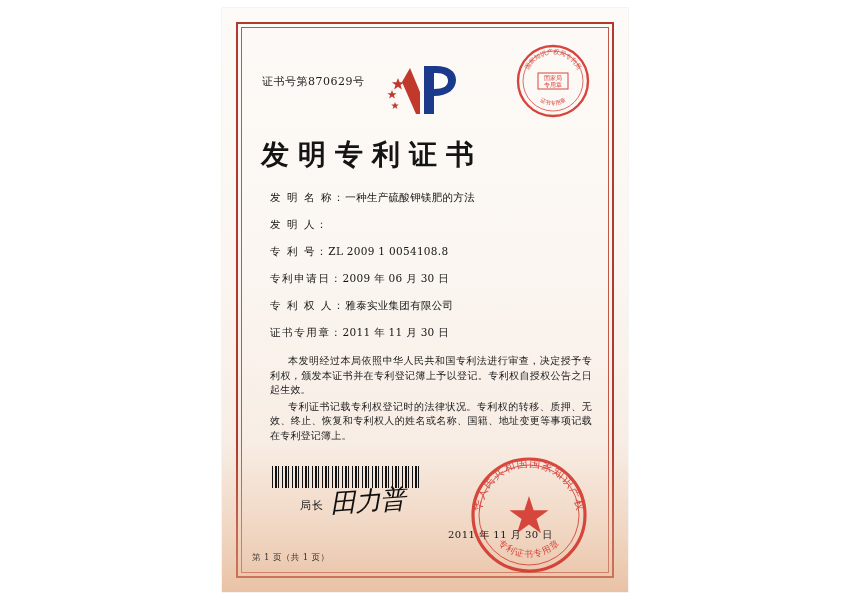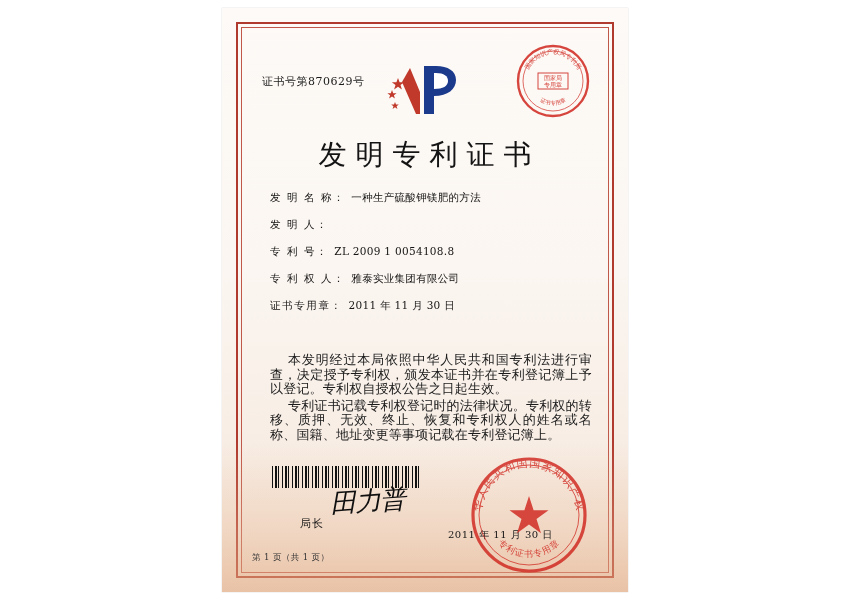--- a/index.html
+++ b/index.html
@@ -81,23 +81,23 @@
     width: 90px;
     height: 56px;
   }
   .emblem svg { display: block; }
   
   .main-title {
     position: absolute;
     left: 0;
     right: 0;
     top: 100px;
-    text-align: center;
+    text-align: left;
     font-size: 28px;
-    font-weight: normal;
+    font-weight: bold;
     letter-spacing: 9px;
     color: #141414;
     font-family: "DejaVu Serif", "Liberation Serif", serif;
     text-indent: 9px;
   }
   
   .fields {
     position: absolute;
     left: 18px;
     right: 12px;
@@ -107,36 +107,35 @@
     display: flex;
     align-items: baseline;
     margin-bottom: 13px;
     font-size: 10.5px;
     color: #151515;
     font-family: "DejaVu Serif", "Liberation Serif", serif;
   }
   .field-label {
     white-space: nowrap;
     letter-spacing: 1.6px;
-    margin-right: 6px;
   }
   .field-value {
     letter-spacing: 0.3px;
   }
   
   .body-text {
     position: absolute;
     left: 18px;
     right: 6px;
     top: 318px;
-    font-size: 13px;
+    font-size: 10px;
     line-height: 14.5px;
     color: #1b1b1b;
     text-align: justify;
-    font-family: Liberation Mono, monospace;
+    font-family: Liberation Sans, sans-serif;
   }
   .body-text p {
     margin: 0 0 2px 0;
     text-indent: 18px;
     letter-spacing: 0.2px;
   }
   
   .barcode {
     position: absolute;
     left: 20px;
@@ -151,21 +150,20 @@
   }
   
   .director {
     position: absolute;
     left: 48px;
     top: 462px;
     font-size: 11px;
     color: #141414;
     letter-spacing: 1px;
     font-family: "DejaVu Serif", "Liberation Serif", serif;
-    margin-top: 18px;
   }
   .signature {
     position: absolute;
     left: 78px;
     top: 448px;
     font-size: 26px;
     color: #0f0f0f;
     font-style: italic;
     font-family: "DejaVu Serif", "Liberation Serif", serif;
     transform: rotate(-4deg);
@@ -245,20 +243,24 @@
         <div class="field-row">
           <span class="field-label">发 明 名 称：</span>
           <span class="field-value">一种生产硫酸钾镁肥的方法</span>
         </div>
         <div class="field-row">
           <span class="field-label">发 明 人：</span>
         </div>
         <div class="field-row">
           <span class="field-label">专 利 号：</span>
           <span class="field-value">ZL 2009 1 0054108.8</span>
+        </div>
+        <div class="field-row">
+          <span class="field-label">专利申请日：</span>
+          <span class="field-value">2009 年 06 月 30 日</span>
         </div>
         <div class="field-row">
           <span class="field-label">专 利 权 人：</span>
           <span class="field-value">雅泰实业集团有限公司</span>
         </div>
         <div class="field-row">
           <span class="field-label">证书专用章：</span>
           <span class="field-value">2011 年 11 月 30 日</span>
         </div>
       </div>

